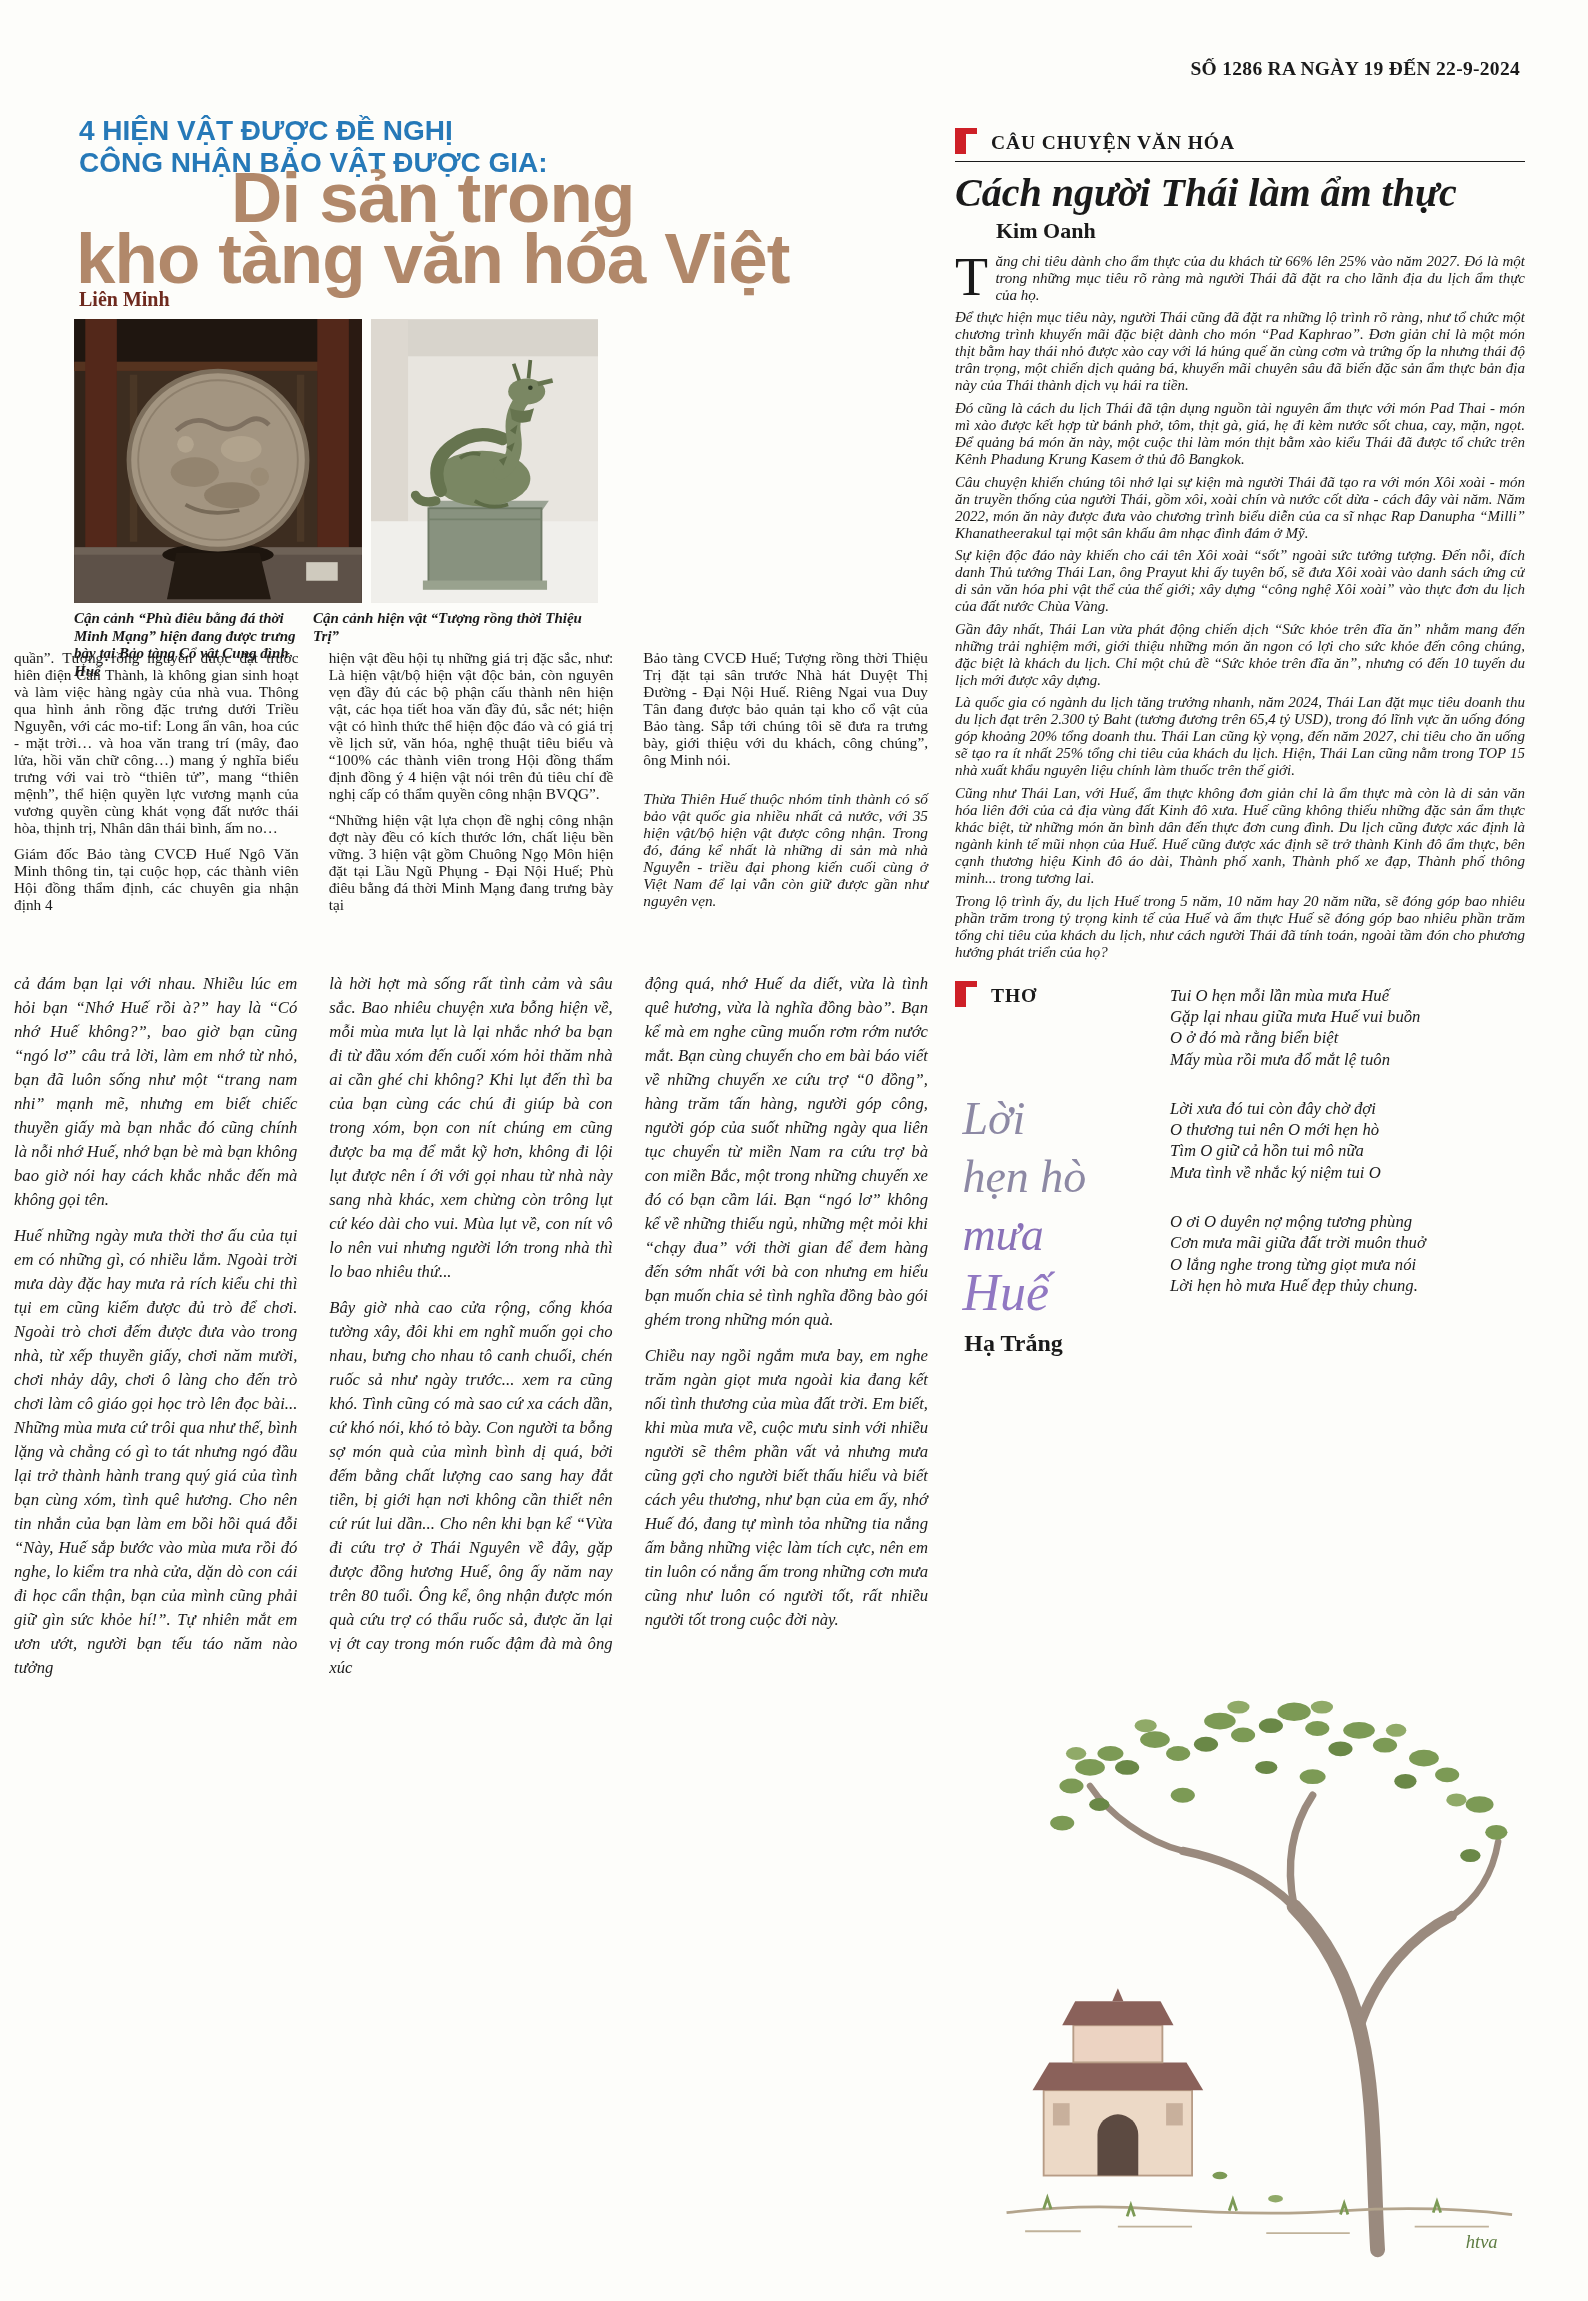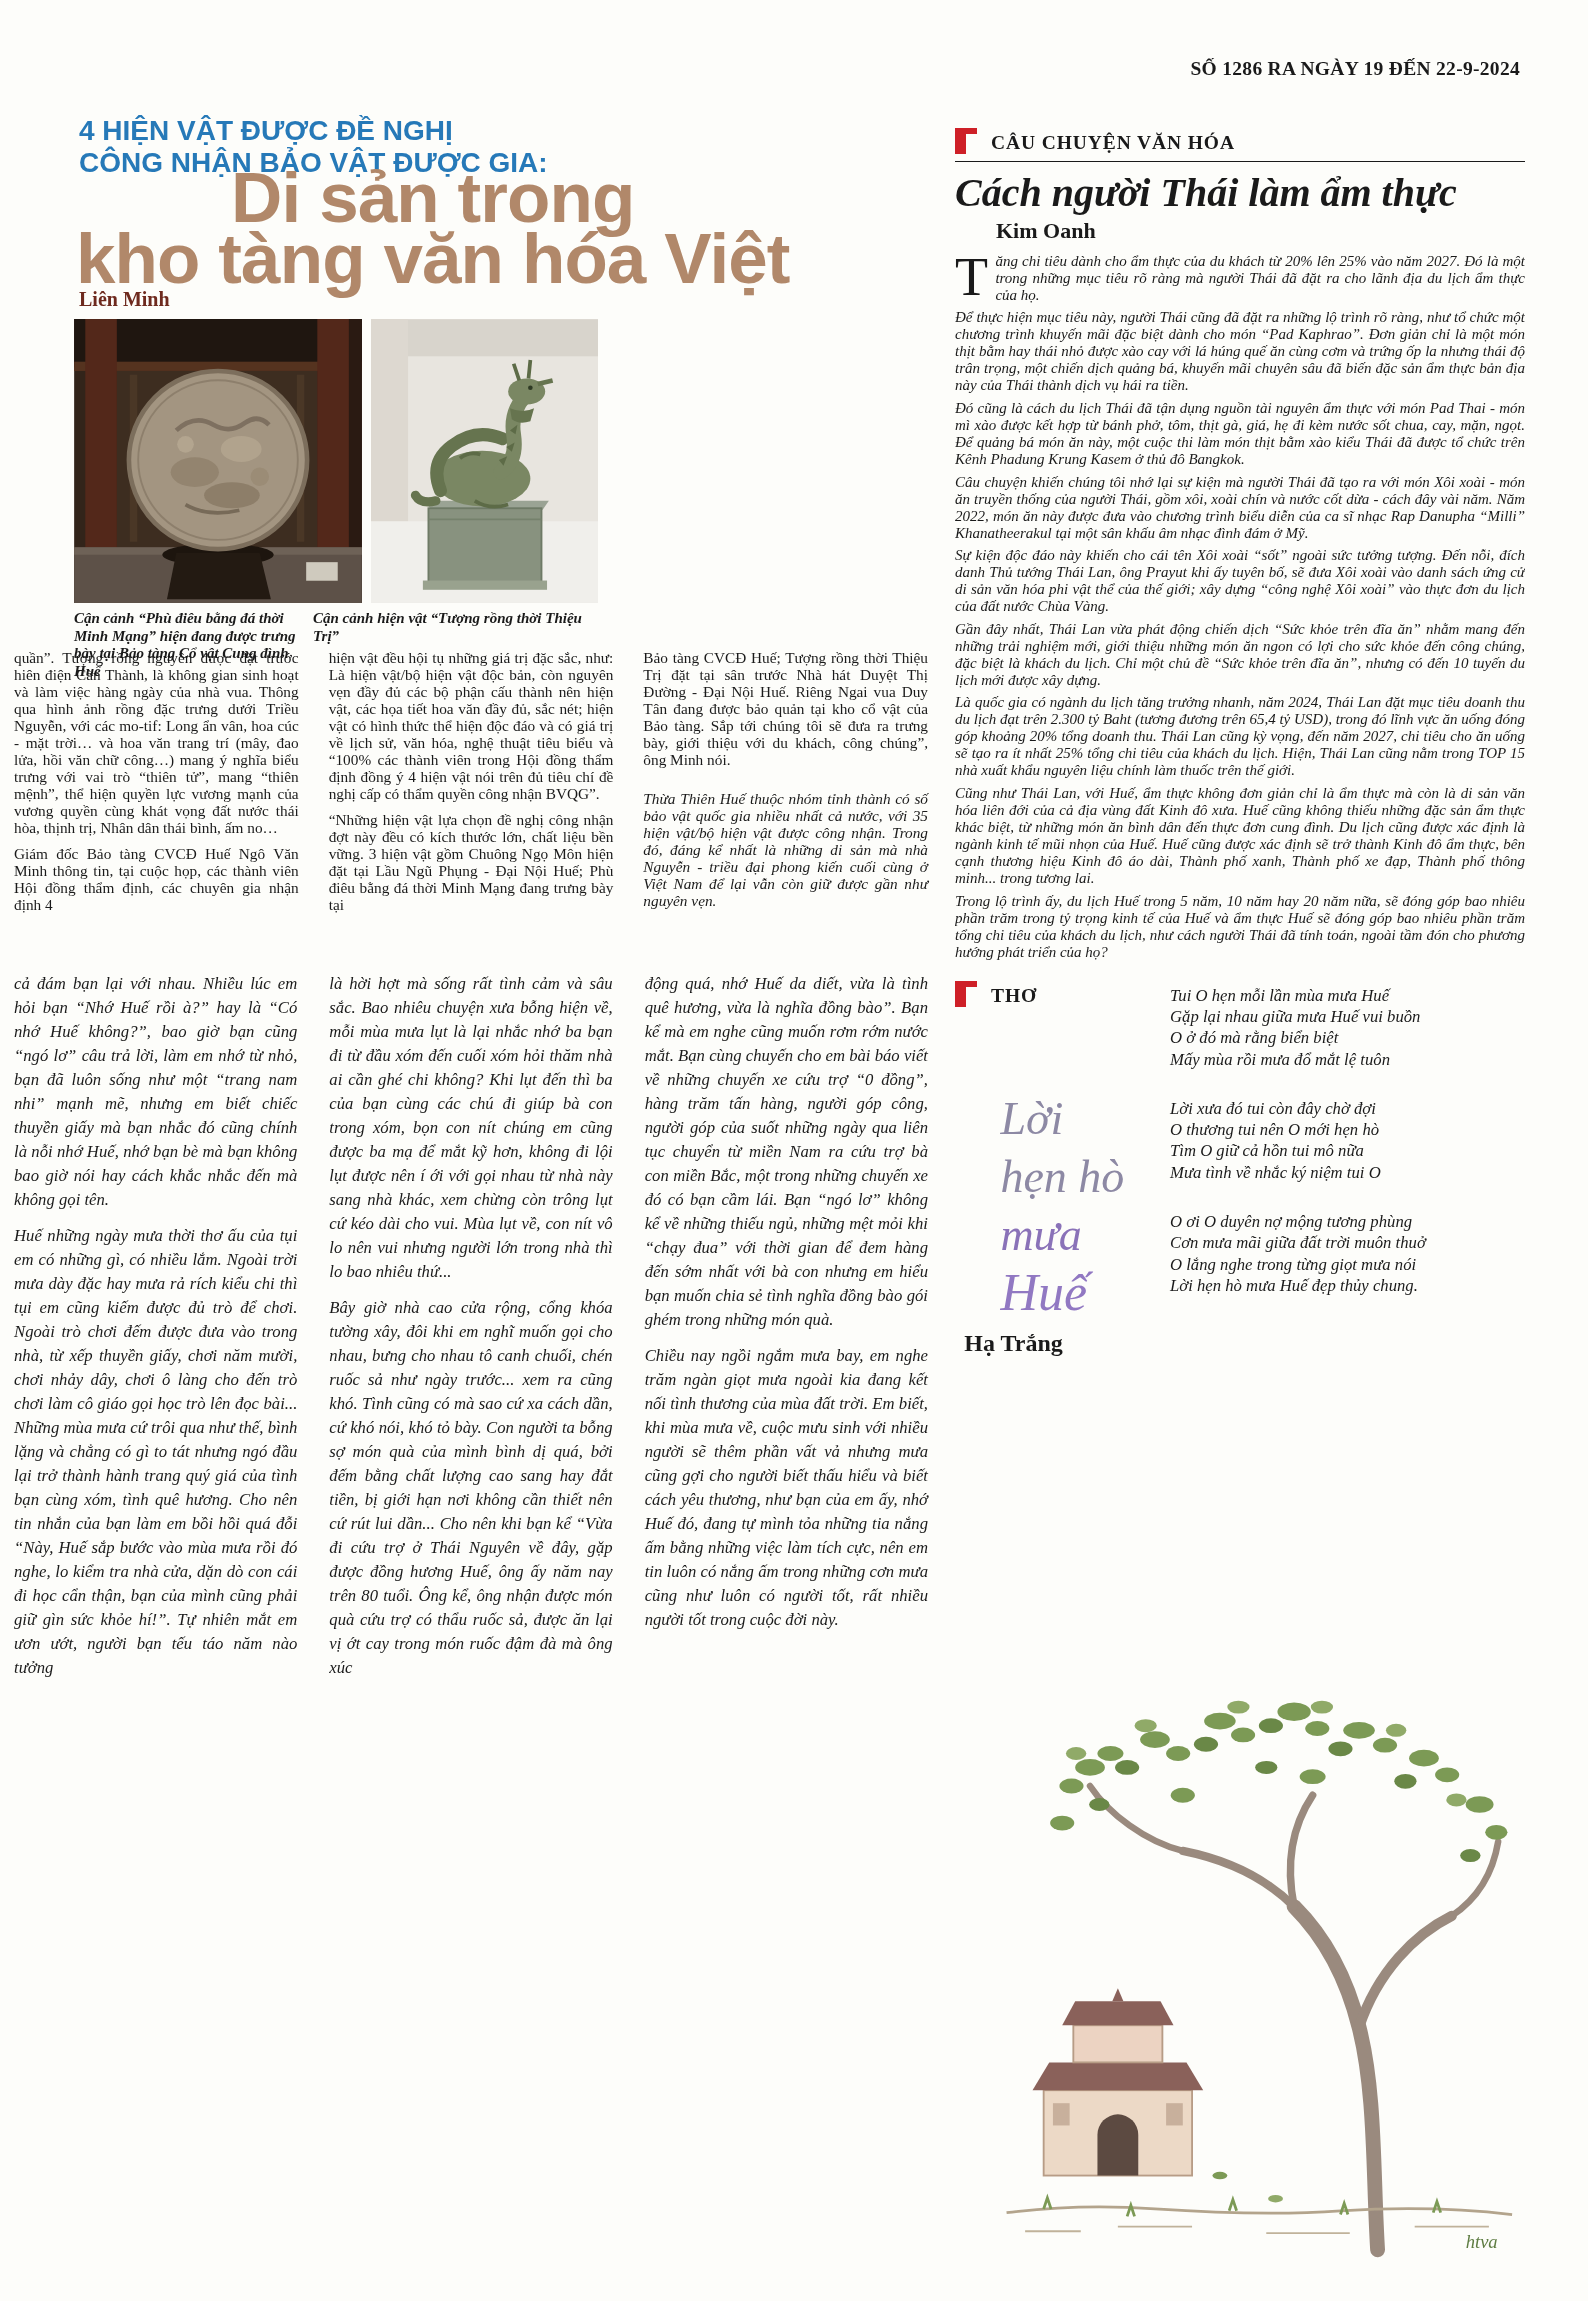--- a/index.html
+++ b/index.html
@@ -45,21 +45,21 @@
 
   
   .letter-cols { position:absolute; left:14px; top:972px; width:914px; display:flex; gap:32px; }
   .letter-col  { width:285px; font-style:italic; font-size:16.7px; line-height:24px; text-align:justify; }
   .letter-col p { margin-bottom:12px; }
 
   
   .poem { position:absolute; left:955px; top:981px; width:573px; height:1291px; }
   .poem-stanzas { position:absolute; left:215px; top:3.7px; width:365px; font-style:italic; font-size:16.7px; line-height:21.3px; }
   .stanza { white-space:pre-line; margin-bottom:28px; }
-  .poem-title { position:absolute; left:7.4px; top:109px; font-style:italic; font-size:46px; line-height:58px;margin-left:38px; }
+  .poem-title { position:absolute; left:7.4px; top:109px; font-style:italic; font-size:46px; line-height:58px; }
   .poem-title .t1, .poem-title .t2 { color:#8d89a4; }
   .poem-title .t3 { color:#8a72b8; }
   .poem-title .t4 { color:#9178c2; font-size:52px; }
   .poem-author { position:absolute; left:9.3px; top:349px; font-size:24px; font-weight:bold; }
   .illustration { position:absolute; left:33px; top:675px; width:538px; height:605px; }
   .illustration svg { display:block; width:100%; height:100%; }
 </style>
 </head>
 <body>
 
@@ -152,21 +152,21 @@
   </div>
 
   <section class="cs">
     <div class="sec-header">
       <div class="red-mark"></div>
       <div class="sec-label">CÂU CHUYỆN VĂN HÓA</div>
     </div>
     <h2 class="cs-title">Cách người Thái làm ẩm thực</h2>
     <div class="cs-author">Kim Oanh</div>
     <div class="cs-body">
-      <p><span class="dropcap">T</span><span>ăng chi tiêu dành cho ẩm thực của du khách từ 20% lên 25% vào năm 2027. Đó là một trong những mục tiêu rõ ràng mà người Thái đã đặt ra cho lãnh địa du lịch ẩm thực của họ.</span></p>
+      <p><span class="dropcap">T</span><span>ăng chi tiêu dành cho ẩm thực của du khách từ 66% lên 25% vào năm 2027. Đó là một trong những mục tiêu rõ ràng mà người Thái đã đặt ra cho lãnh địa du lịch ẩm thực của họ.</span></p>
       <p>Để thực hiện mục tiêu này, người Thái cũng đã đặt ra những lộ trình rõ ràng, như tổ chức một chương trình khuyến mãi đặc biệt dành cho món “Pad Kaphrao”. Đơn giản chỉ là một món thịt bằm hay thái nhỏ được xào cay với lá húng quế ăn cùng cơm và trứng ốp la nhưng thái độ trân trọng, một chiến dịch quảng bá, khuyến mãi chuyên sâu đã biến đặc sản ẩm thực bản địa này của Thái thành dịch vụ hái ra tiền.</p>
       <p>Đó cũng là cách du lịch Thái đã tận dụng nguồn tài nguyên ẩm thực với món Pad Thai - món mì xào được kết hợp từ bánh phở, tôm, thịt gà, giá, hẹ đi kèm nước sốt chua, cay, mặn, ngọt. Để quảng bá món ăn này, một cuộc thi làm món thịt bằm xào kiểu Thái đã được tổ chức trên Kênh Phadung Krung Kasem ở thủ đô Bangkok.</p>
       <p>Câu chuyện khiến chúng tôi nhớ lại sự kiện mà người Thái đã tạo ra với món Xôi xoài - món ăn truyền thống của người Thái, gồm xôi, xoài chín và nước cốt dừa - cách đây vài năm. Năm 2022, món ăn này được đưa vào chương trình biểu diễn của ca sĩ nhạc Rap Danupha “Milli” Khanatheerakul tại một sân khấu âm nhạc đình đám ở Mỹ.</p>
       <p>Sự kiện độc đáo này khiến cho cái tên Xôi xoài “sốt” ngoài sức tưởng tượng. Đến nỗi, đích danh Thủ tướng Thái Lan, ông Prayut khi ấy tuyên bố, sẽ đưa Xôi xoài vào danh sách ứng cử di sản văn hóa phi vật thể của thế giới; xây dựng “công nghệ Xôi xoài” vào thực đơn du lịch của đất nước Chùa Vàng.</p>
       <p>Gần đây nhất, Thái Lan vừa phát động chiến dịch “Sức khỏe trên đĩa ăn” nhằm mang đến những trải nghiệm mới, giới thiệu những món ăn ngon có lợi cho sức khỏe đến công chúng, đặc biệt là khách du lịch. Chỉ một chủ đề “Sức khỏe trên đĩa ăn”, nhưng có đến 10 tuyến du lịch mới được xây dựng.</p>
       <p>Là quốc gia có ngành du lịch tăng trưởng nhanh, năm 2024, Thái Lan đặt mục tiêu doanh thu du lịch đạt trên 2.300 tỷ Baht (tương đương trên 65,4 tỷ USD), trong đó lĩnh vực ăn uống đóng góp khoảng 20% tổng doanh thu. Thái Lan cũng kỳ vọng, đến năm 2027, chi tiêu cho ăn uống sẽ tạo ra ít nhất 25% tổng chi tiêu của khách du lịch. Hiện, Thái Lan cũng nằm trong TOP 15 nhà xuất khẩu nguyên liệu chính làm thuốc trên thế giới.</p>
       <p>Cũng như Thái Lan, với Huế, ẩm thực không đơn giản chỉ là ẩm thực mà còn là di sản văn hóa liên đới của cả địa vùng đất Kinh đô xưa. Huế cũng không thiếu những đặc sản ẩm thực khác biệt, từ những món ăn bình dân đến thực đơn cung đình. Du lịch cũng được xác định là ngành kinh tế mũi nhọn của Huế. Huế cũng được xác định sẽ trở thành Kinh đô ẩm thực, bên cạnh thương hiệu Kinh đô áo dài, Thành phố xanh, Thành phố xe đạp, Thành phố thông minh... trong tương lai.</p>
       <p>Trong lộ trình ấy, du lịch Huế trong 5 năm, 10 năm hay 20 năm nữa, sẽ đóng góp bao nhiêu phần trăm trong tỷ trọng kinh tế của Huế và ẩm thực Huế sẽ đóng góp bao nhiêu phần trăm tổng chi tiêu của khách du lịch, như cách người Thái đã tính toán, ngoài tầm đón cho phương hướng phát triển của họ?</p>
 
     </div>

